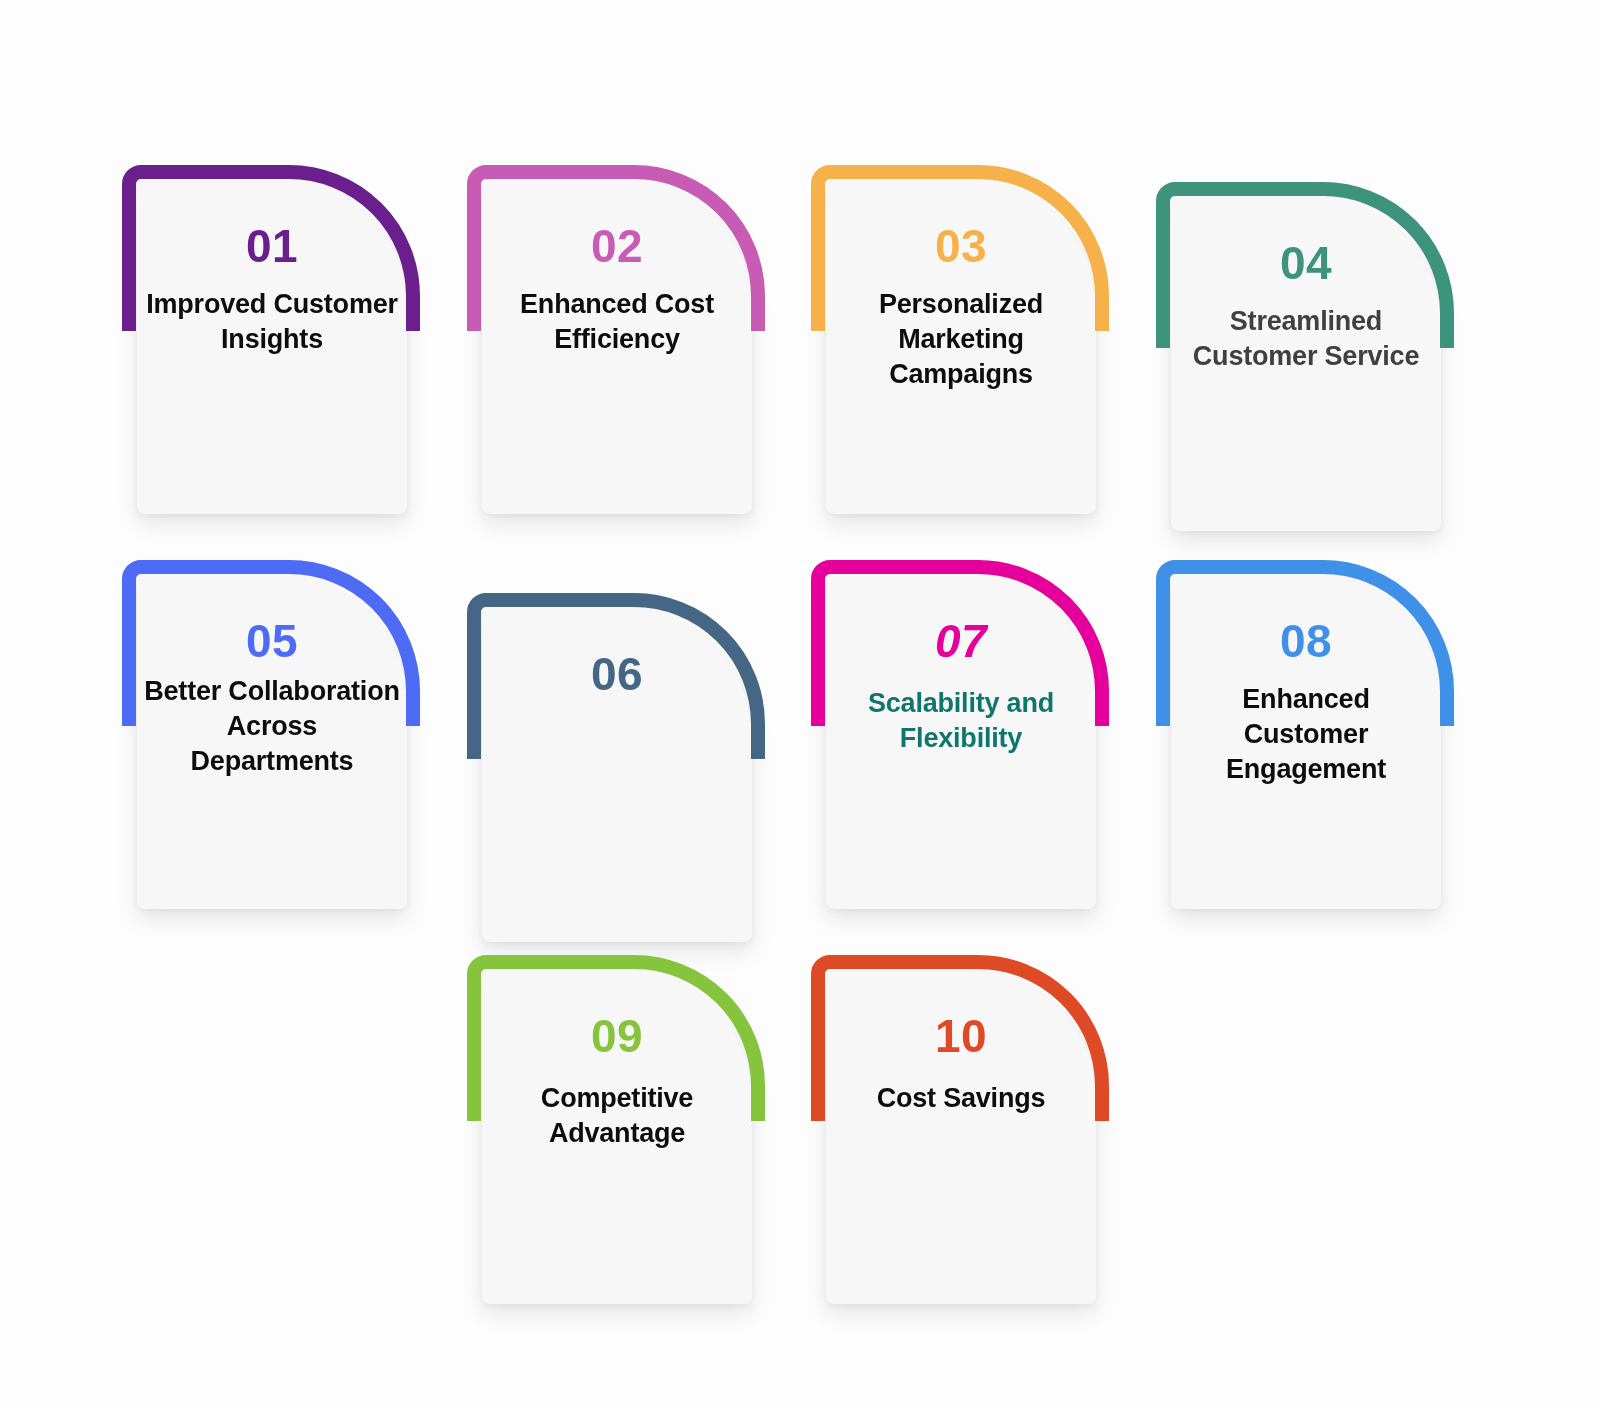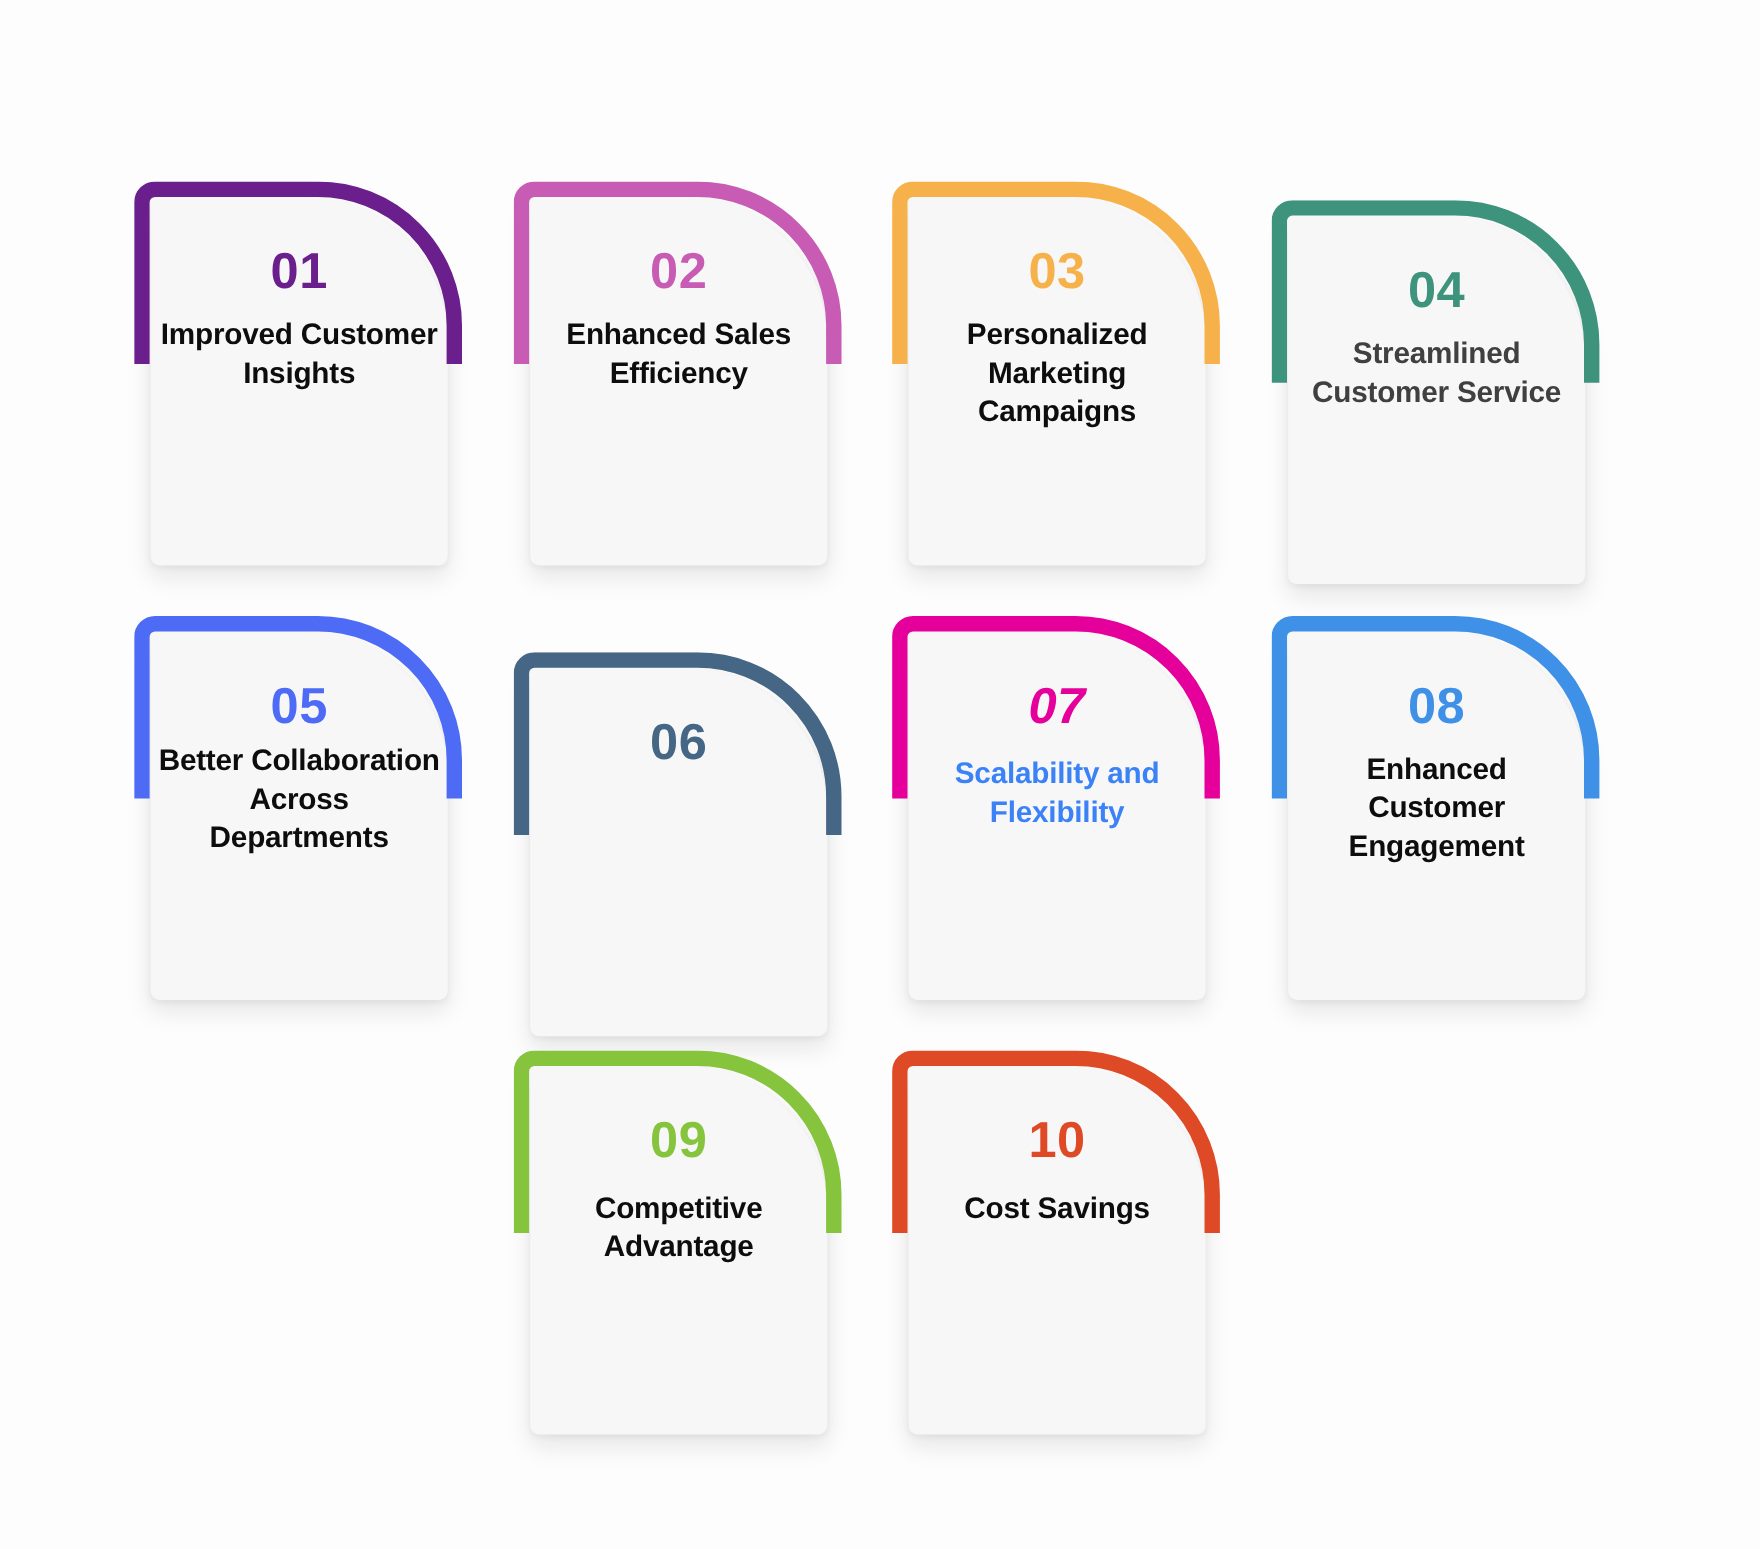--- a/index.html
+++ b/index.html
@@ -103,21 +103,21 @@
         <div class="card-title" style="color: rgb(13, 13, 13);">Improved Customer Insights</div>
       </div>
       <div class="card-stroke"><svg width="305" height="185" viewBox="0 0 305 185" fill="none" xmlns="http://www.w3.org/2000/svg">
       <path d="M 7 166 L 7 19 A 12 12 0 0 1 19 7 L 167 7 A 124 124 0 0 1 291 131 L 291 166" stroke="#6b1f8c" stroke-width="14" stroke-linecap="butt" fill="none"></path>
     </svg></div>
     </div>
     <div class="card gap-md" style="left: 467px; top: 165px;">
       <div class="card-body" style="background: rgb(247, 247, 248);"></div>
       <div class="card-content">
         <div class="card-number" style="color: rgb(200, 91, 180);">02</div>
-        <div class="card-title" style="color: rgb(13, 13, 13);">Enhanced Sales Efficiency</div>
+        <div class="card-title" style="color: rgb(13, 13, 13);">Enhanced Cost Efficiency</div>
       </div>
       <div class="card-stroke"><svg width="305" height="185" viewBox="0 0 305 185" fill="none" xmlns="http://www.w3.org/2000/svg">
       <path d="M 7 166 L 7 19 A 12 12 0 0 1 19 7 L 167 7 A 124 124 0 0 1 291 131 L 291 166" stroke="#c85bb4" stroke-width="14" stroke-linecap="butt" fill="none"></path>
     </svg></div>
     </div>
     <div class="card gap-md" style="left: 811px; top: 165px;">
       <div class="card-body" style="background: rgb(247, 247, 248);"></div>
       <div class="card-content">
         <div class="card-number" style="color: rgb(246, 177, 74);">03</div>
         <div class="card-title" style="color: rgb(13, 13, 13);">Personalized Marketing Campaigns</div>
@@ -152,21 +152,21 @@
         <div class="card-number" style="color: rgb(69, 102, 132);">06</div>
       </div>
       <div class="card-stroke"><svg width="305" height="185" viewBox="0 0 305 185" fill="none" xmlns="http://www.w3.org/2000/svg">
       <path d="M 7 166 L 7 19 A 12 12 0 0 1 19 7 L 167 7 A 124 124 0 0 1 291 131 L 291 166" stroke="#456684" stroke-width="14" stroke-linecap="butt" fill="none"></path>
     </svg></div>
     </div>
     <div class="card gap-lg wide" style="left: 811px; top: 560px;">
       <div class="card-body" style="background: rgb(247, 247, 248);"></div>
       <div class="card-content">
         <div class="card-number" style="color: rgb(229, 0, 155); font-style: italic;">07</div>
-        <div class="card-title" style="color: #3b82f6;">Scalability and Flexibility</div>
+        <div class="card-title" style="color: #0f766e;">Scalability and Flexibility</div>
       </div>
       <div class="card-stroke"><svg width="305" height="185" viewBox="0 0 305 185" fill="none" xmlns="http://www.w3.org/2000/svg">
       <path d="M 7 166 L 7 19 A 12 12 0 0 1 19 7 L 167 7 A 124 124 0 0 1 291 131 L 291 166" stroke="#e5009b" stroke-width="14" stroke-linecap="butt" fill="none"></path>
     </svg></div>
     </div>
     <div class="card gap-md" style="left: 1156px; top: 560px;">
       <div class="card-body" style="background: rgb(247, 247, 248);"></div>
       <div class="card-content">
         <div class="card-number" style="color: rgb(63, 145, 232);">08</div>
         <div class="card-title" style="color: rgb(13, 13, 13);">Enhanced Customer Engagement</div>

